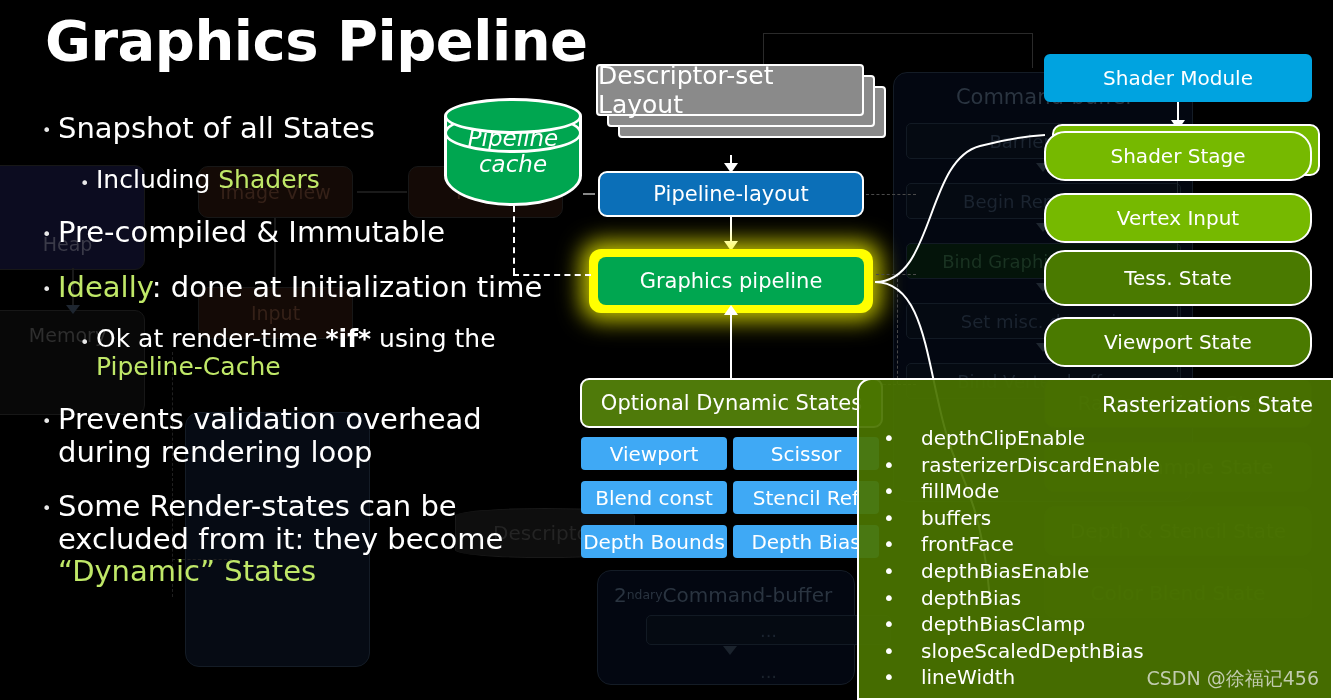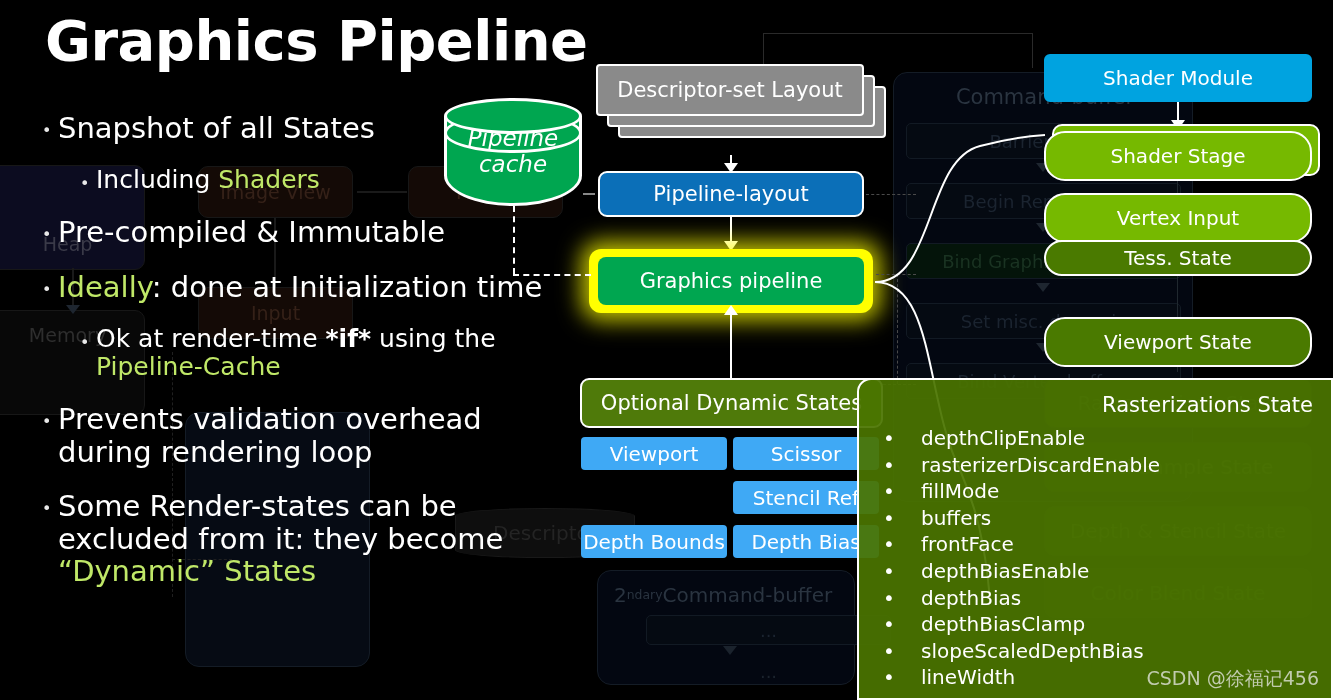--- a/index.html
+++ b/index.html
@@ -156,21 +156,21 @@
     box-sizing: border-box;
   }
   .ds-front {
     position: absolute;
     background: #8a8a8a;
     border: 2px solid #ffffff;
     border-radius: 4px;
     display: flex;
     align-items: center;
     justify-content: center;
-    font-size: 21px;
+    font-size: 25px;
     color: #ffffff;
     box-sizing: border-box;
   }
 
   .cyl-cache {
     position: absolute;
     background: #00a650;
     border: 3px solid #ffffff;
     border-radius: 50% / 14%;
     box-sizing: border-box;
@@ -510,20 +510,23 @@
     <div class="dyn-head" style="left:580px; top:378px; width:303px; height:50px;">
       <span>Optional Dynamic States</span>
     </div>
 
     <div class="dyn-btn" style="left:581px; top:437px; width:146px; height:33px;">
       <span>Viewport</span>
     </div>
     <div class="dyn-btn" style="left:733px; top:437px; width:146px; height:33px;">
       <span>Scissor</span>
     </div>
+    <div class="dyn-btn" style="left:581px; top:481px; width:146px; height:33px;">
+      <span>Blend const</span>
+    </div>
     <div class="dyn-btn" style="left:733px; top:481px; width:146px; height:33px;">
       <span>Stencil Ref</span>
     </div>
     <div class="dyn-btn" style="left:581px; top:525px; width:146px; height:33px;">
       <span>Depth Bounds</span>
     </div>
     <div class="dyn-btn" style="left:733px; top:525px; width:146px; height:33px;">
       <span>Depth Bias</span>
     </div>
 
@@ -546,21 +549,21 @@
 
     <div class="stage-shadow" style="left:1052px; top:124px; width:268px; height:52px;"></div>
     <div class="state-box green-bright" style="left:1044px; top:131px; width:268px; height:50px;">
       <span>Shader Stage</span>
     </div>
 
     <div class="state-box green-bright" style="left:1044px; top:193px; width:268px; height:50px;">
       <span>Vertex Input</span>
     </div>
 
-    <div class="state-box green-dark" style="left:1044px; top:240px; width:268px; height:36px;">
+    <div class="state-box green-dark" style="left:1044px; top:250px; width:268px; height:56px;">
       <span>Tess. State</span>
     </div>
 
     <div class="state-box green-dark" style="left:1044px; top:317px; width:268px; height:50px;">
       <span>Viewport State</span>
     </div>
 
     <div class="rast-panel">
       <div class="rast-title">Rasterizations State</div>
       <ul class="rast-list">

